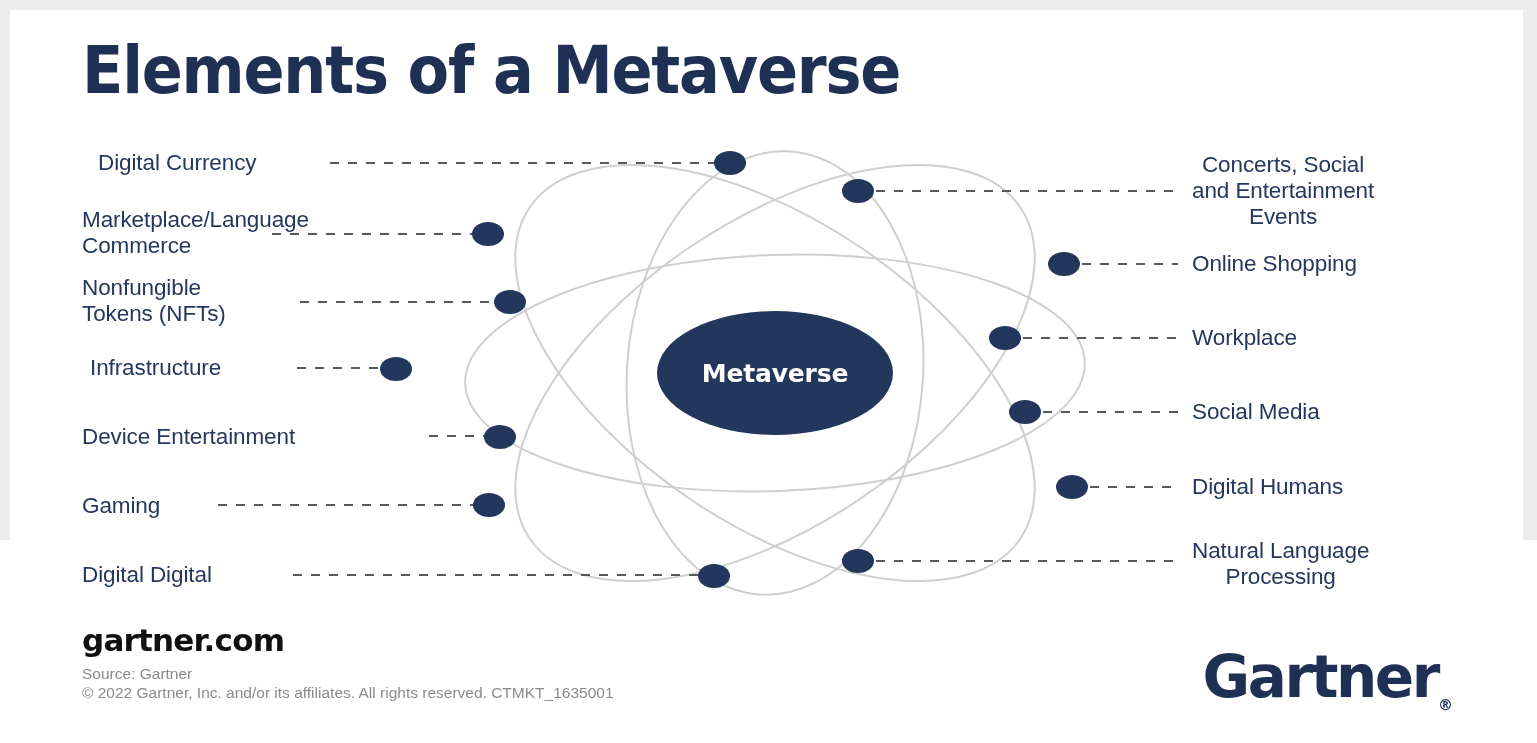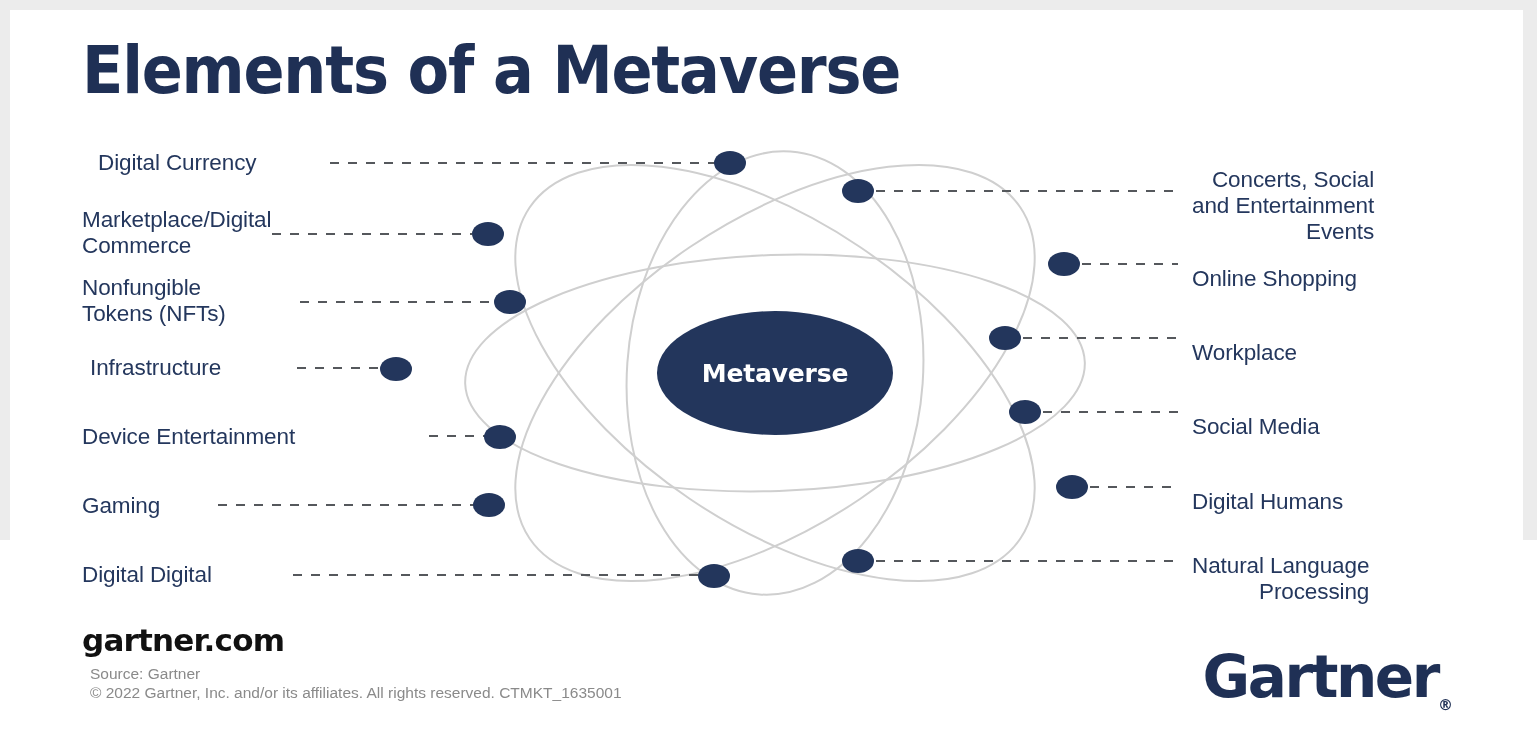--- a/index.html
+++ b/index.html
@@ -64,21 +64,21 @@
   
   .label {
     position: absolute;
     color: #24375d;
     font-size: 22.5px;
     line-height: 26px;
     letter-spacing: -0.1px;
     font-family: "Liberation Sans", sans-serif;
   }
   .label.left  { text-align: left; }
-  .label.right { text-align: right; margin-top: 15px; }
+  .label.right { text-align: center; }
 
   
   .site {
     position: absolute;
     left: 72px;
     top: 612px;
     font-size: 31px;
     font-weight: 700;
     letter-spacing: -0.8px;
     color: #111111;
@@ -87,21 +87,21 @@
   }
   .src {
     position: absolute;
     left: 72px;
     top: 655px;
     font-size: 15.5px;
     line-height: 18.5px;
     color: #8a8a8a;
     font-family: "Liberation Sans", sans-serif;
   }
-  .src div { white-space: nowrap; margin-left: 8px; }
+  .src div { white-space: nowrap; }
 
   .logo {
     position: absolute;
     right: 70px;
     top: 638px;
     color: #1f3055;
     font-size: 58px;
     font-weight: 700;
     letter-spacing: -2.4px;
     line-height: 1;
@@ -171,21 +171,21 @@
           <ellipse cx="704" cy="566" rx="16" ry="12"></ellipse>
         </g>
       </svg>
     </div>
 
     <div class="label left" style="left:88px; top:140px;">
       <div>Digital Currency</div>
     </div>
 
     <div class="label left" style="left:72px; top:197px;">
-      <div>Marketplace/Digital</div>
+      <div>Marketplace/Language</div>
       <div>Commerce</div>
     </div>
 
     <div class="label left" style="left:72px; top:265px;">
       <div>Nonfungible</div>
       <div>Tokens (NFTs)</div>
     </div>
 
     <div class="label left" style="left:80px; top:345px;">
       <div>Infrastructure</div>

